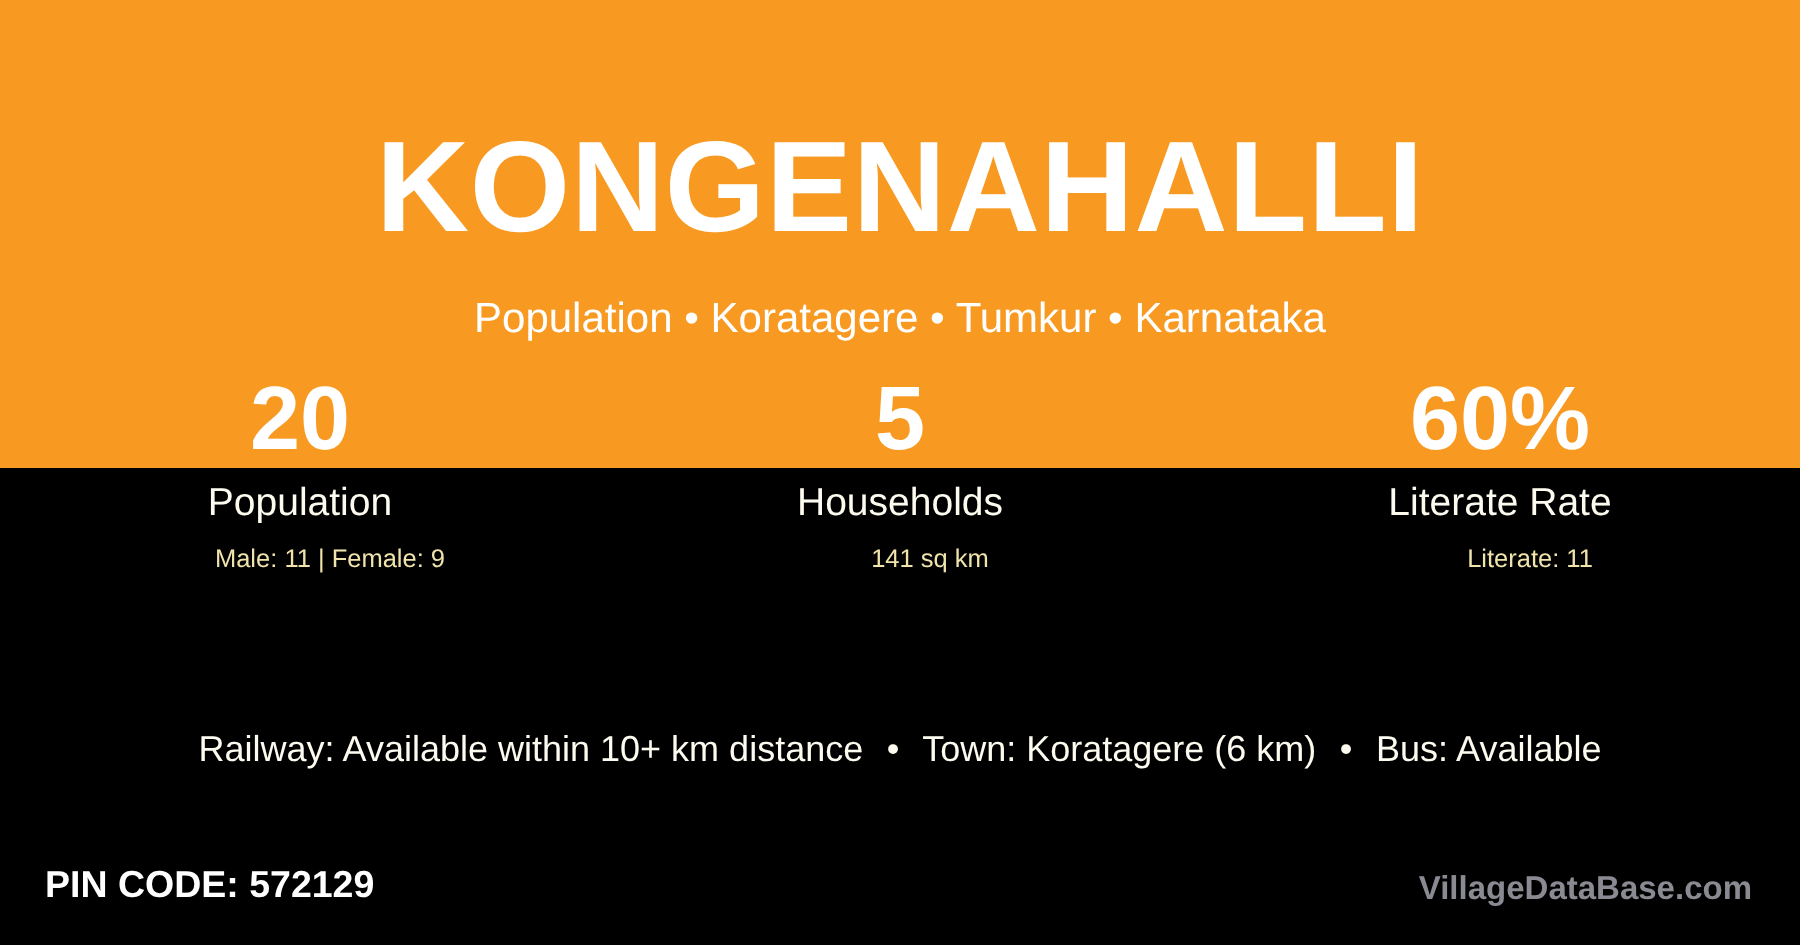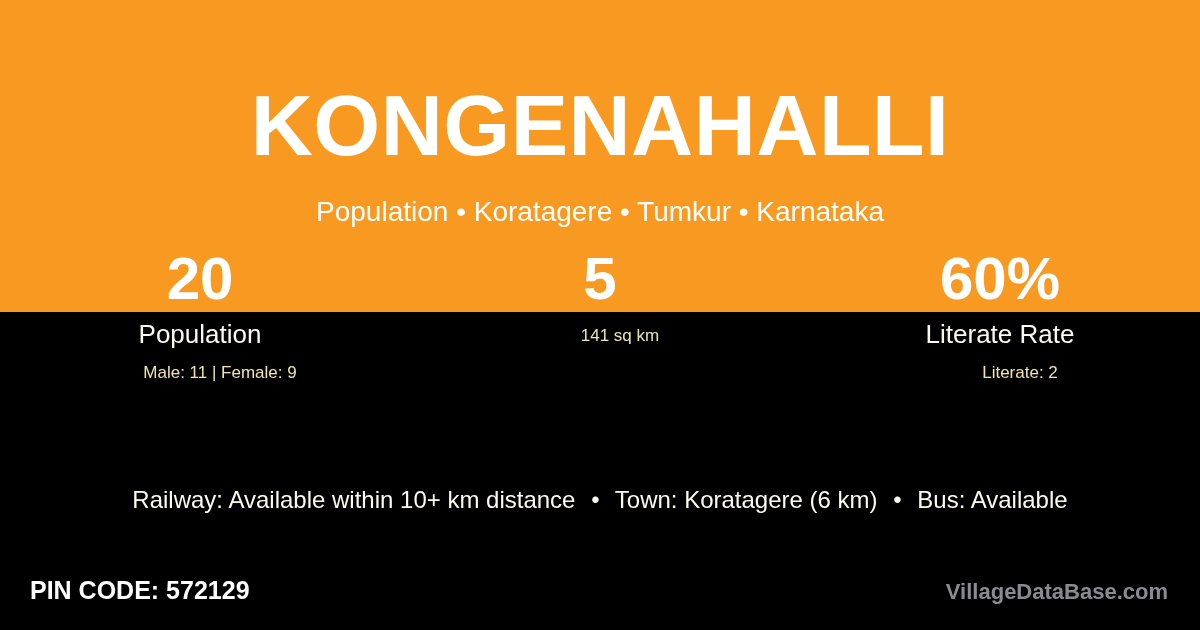--- a/index.html
+++ b/index.html
@@ -161,27 +161,28 @@
   <div class="stats-row">
 
     <div class="stat-col">
       <div class="stat-value">20</div>
       <div class="stat-label">Population</div>
       <div class="stat-sub">Male: 11 | Female: 9</div>
     </div>
 
     <div class="stat-col">
       <div class="stat-value">5</div>
+      <div class="stat-label">Households</div>
       <div class="stat-sub">141 sq km</div>
     </div>
 
     <div class="stat-col">
       <div class="stat-value">60%</div>
       <div class="stat-label">Literate Rate</div>
-      <div class="stat-sub">Literate: 2</div>
+      <div class="stat-sub">Literate: 11</div>
     </div>
 
   </div>
 
   <div class="infra-line">
     <span>Railway: Available within 10+ km distance</span>
     <span class="infra-sep">•</span>
     <span>Town: Koratagere (6 km)</span>
     <span class="infra-sep">•</span>
     <span>Bus: Available</span>

